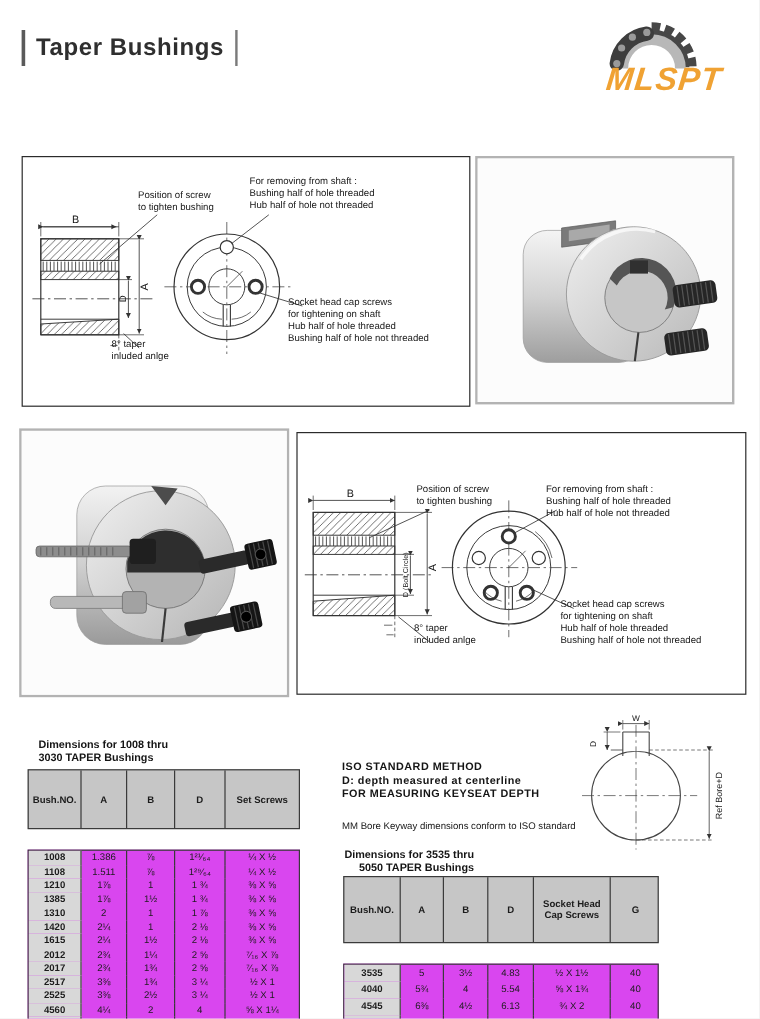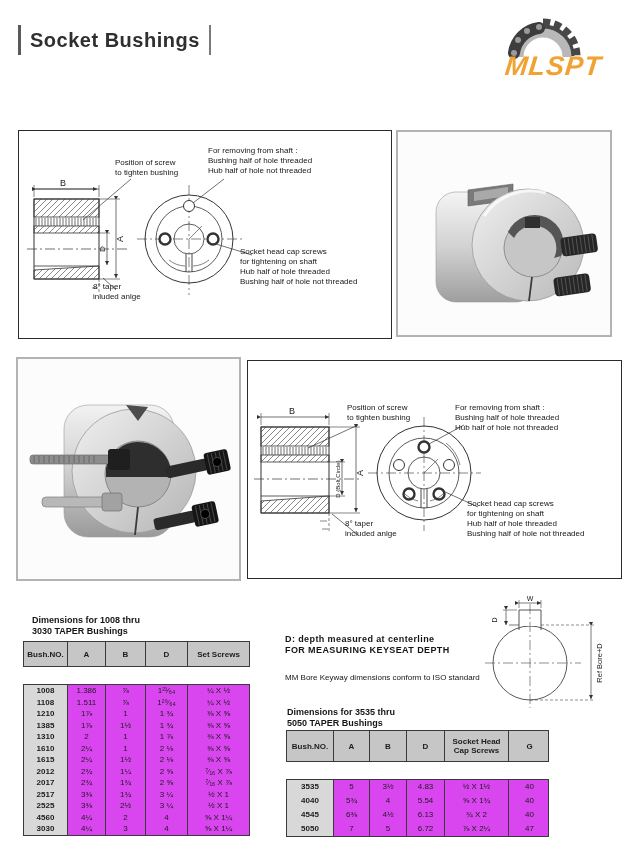--- a/index.html
+++ b/index.html
@@ -32,40 +32,40 @@
   .iso-block .s{font-size:8px;margin-top:16px;}
 
   
   .tbl{position:absolute;}
   .grid{display:grid;}
   .g1{grid-template-columns:44px 38px 40px 42px 61px;}
   .g2{grid-template-columns:47px 36px 37px 38px 64px 41px;}
   .thead{border:1.5px solid #3a3a3a;background:#c6c6c6;}
   .tbody{border:1.5px solid #3a3a3a;margin-top:17px;background:#d946ef;}
   .hc{border-right:1px solid #3a3a3a;font-size:8px;font-weight:bold;text-align:center;
-      display:flex;align-items:center;justify-content:center;padding:0 1px;line-height:9px;}
+      display:flex;align-items:center;justify-content:center;padding:12px 1px;line-height:9px;}
   .hc:last-child{border-right:none;}
   .t1 .hc{height:24px;}
   .t2 .hc{height:30px;}
   .bc{border-right:1px solid #3a3a3a;font-size:8px;text-align:center;height:11.5px;line-height:11.5px;
       overflow:hidden;}
   .t2 .bc{height:14px;line-height:14px;}
   .bc.c0{background:#d8d8d8;font-weight:bold;}
   .bc.last{border-right:none;}
 
   svg text{font-family:"Liberation Sans", sans-serif;fill:#171717;}
 </style>
 </head>
 <body>
 
 <div class="page">
 
   <div class="title-wrap">
     <div class="title-bar"></div>
-    <div class="page-title">Socket Bushings</div>
+    <div class="page-title">Taper Bushings</div>
     <div class="title-bar thin"></div>
   </div>
 
   <div class="logo">
     <svg width="133" height="46" viewBox="0 0 133 46">
 
       <path d="M56,10 A33,33 0 0 1 89,43" fill="none" stroke="#474747" stroke-width="9" stroke-dasharray="7 4"></path>
 
       <path d="M56,16 A27,27 0 0 1 83,43" fill="none" stroke="#474747" stroke-width="9"></path>
 
@@ -445,21 +445,21 @@
         <div class="bc">1½</div>
         <div class="bc">1 ¾</div>
         <div class="bc last">⅜ X ⅝</div>
 
         <div class="bc c0">1310</div>
         <div class="bc">2</div>
         <div class="bc">1</div>
         <div class="bc">1 ⅞</div>
         <div class="bc last">⅜ X ⅝</div>
 
-        <div class="bc c0">1610</div>
+        <div class="bc c0">1420</div>
         <div class="bc">2¼</div>
         <div class="bc">1</div>
         <div class="bc">2 ⅛</div>
         <div class="bc last">⅜ X ⅝</div>
 
         <div class="bc c0">1615</div>
         <div class="bc">2¼</div>
         <div class="bc">1½</div>
         <div class="bc">2 ⅛</div>
         <div class="bc last">⅜ X ⅝</div>
@@ -496,26 +496,27 @@
 
         <div class="bc c0">3030</div>
         <div class="bc">4¼</div>
         <div class="bc">3</div>
         <div class="bc">4</div>
         <div class="bc last">⅝ X 1¼</div>
       </div>
   </div>
 
   <div class="iso-block" style="left:285px;top:634px;width:260px;">
+    <div class="b">ISO  STANDARD  METHOD</div>
     <div class="b">D: depth measured at centerline</div>
     <div class="b">FOR  MEASURING  KEYSEAT  DEPTH</div>
     <div class="s">MM Bore Keyway dimensions conform to ISO standard</div>
   </div>
 
-  <div class="tbl-title" style="left:287px;top:707px;">
+  <div class="tbl-title" style="left:287px;top:707px;text-align:right;">
     <div>Dimensions for 3535 thru</div>
     <div>5050 TAPER Bushings</div>
   </div>
 
   <div class="tbl t2" style="left:286px;top:730px;width:263px;">
     <div class="thead grid g2">
 
     <div class="hc">Bush.NO.</div>
         <div class="hc">A</div>
         <div class="hc">B</div>

